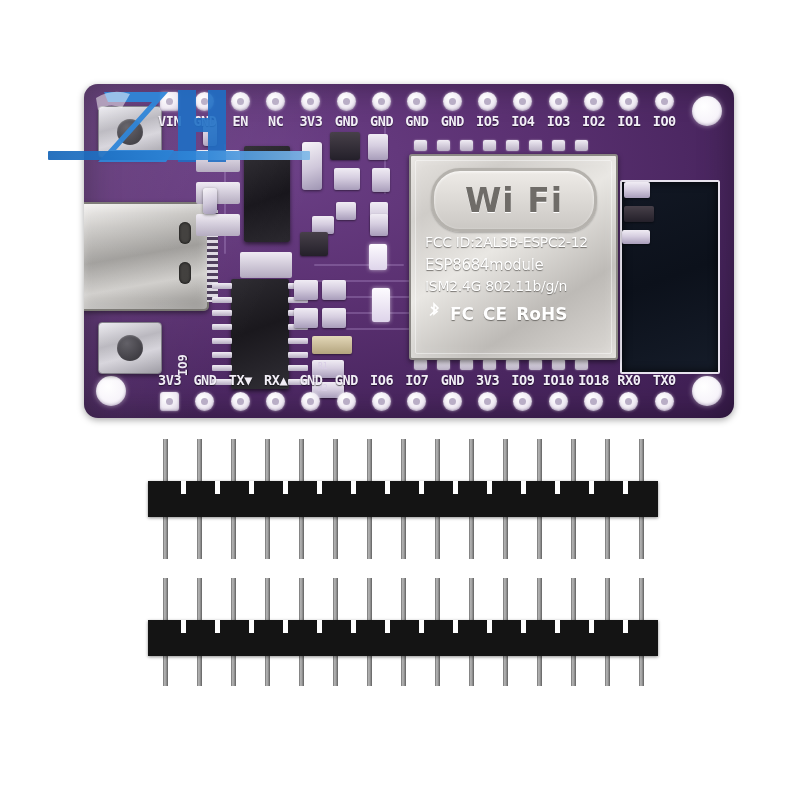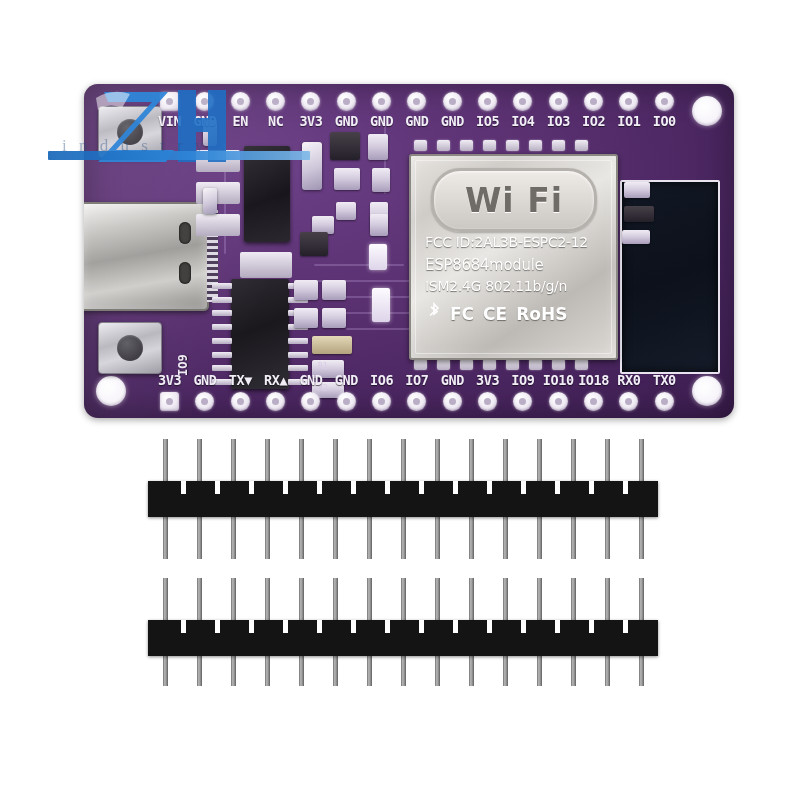--- a/index.html
+++ b/index.html
@@ -439,21 +439,20 @@
 </div>
 
 <div id="wm">
   <div id="wmlogo">
     <svg width="130" height="78" viewBox="0 0 130 78">
       <path d="M8 4 H72 L20 62 H78 L70 74 H2 L56 14 H12 Z" fill="#2f86d8" opacity="0.95"></path>
       <path d="M82 2 L100 2 L100 30 L112 30 L112 2 L130 2 L130 74 L112 74 L112 44 L100 44 L100 74 L82 74 Z" fill="#1f6fc4" opacity="0.9"></path>
       <path d="M0 10 Q16 0 34 6 L26 20 Q14 14 2 22 Z" fill="#ffffff" opacity="0.5"></path>
     </svg>
   </div>
-  <div id="wmtext">i n  d  u  s  t  r  y</div>
   <div id="wmbar"></div>
 </div>
 
 <div class="strip" id="strip1">
   <div class="spins">
     <div class="spincol">
         <div class="spin-metal"></div>
       </div>
     <div class="spincol">
         <div class="spin-metal"></div>

